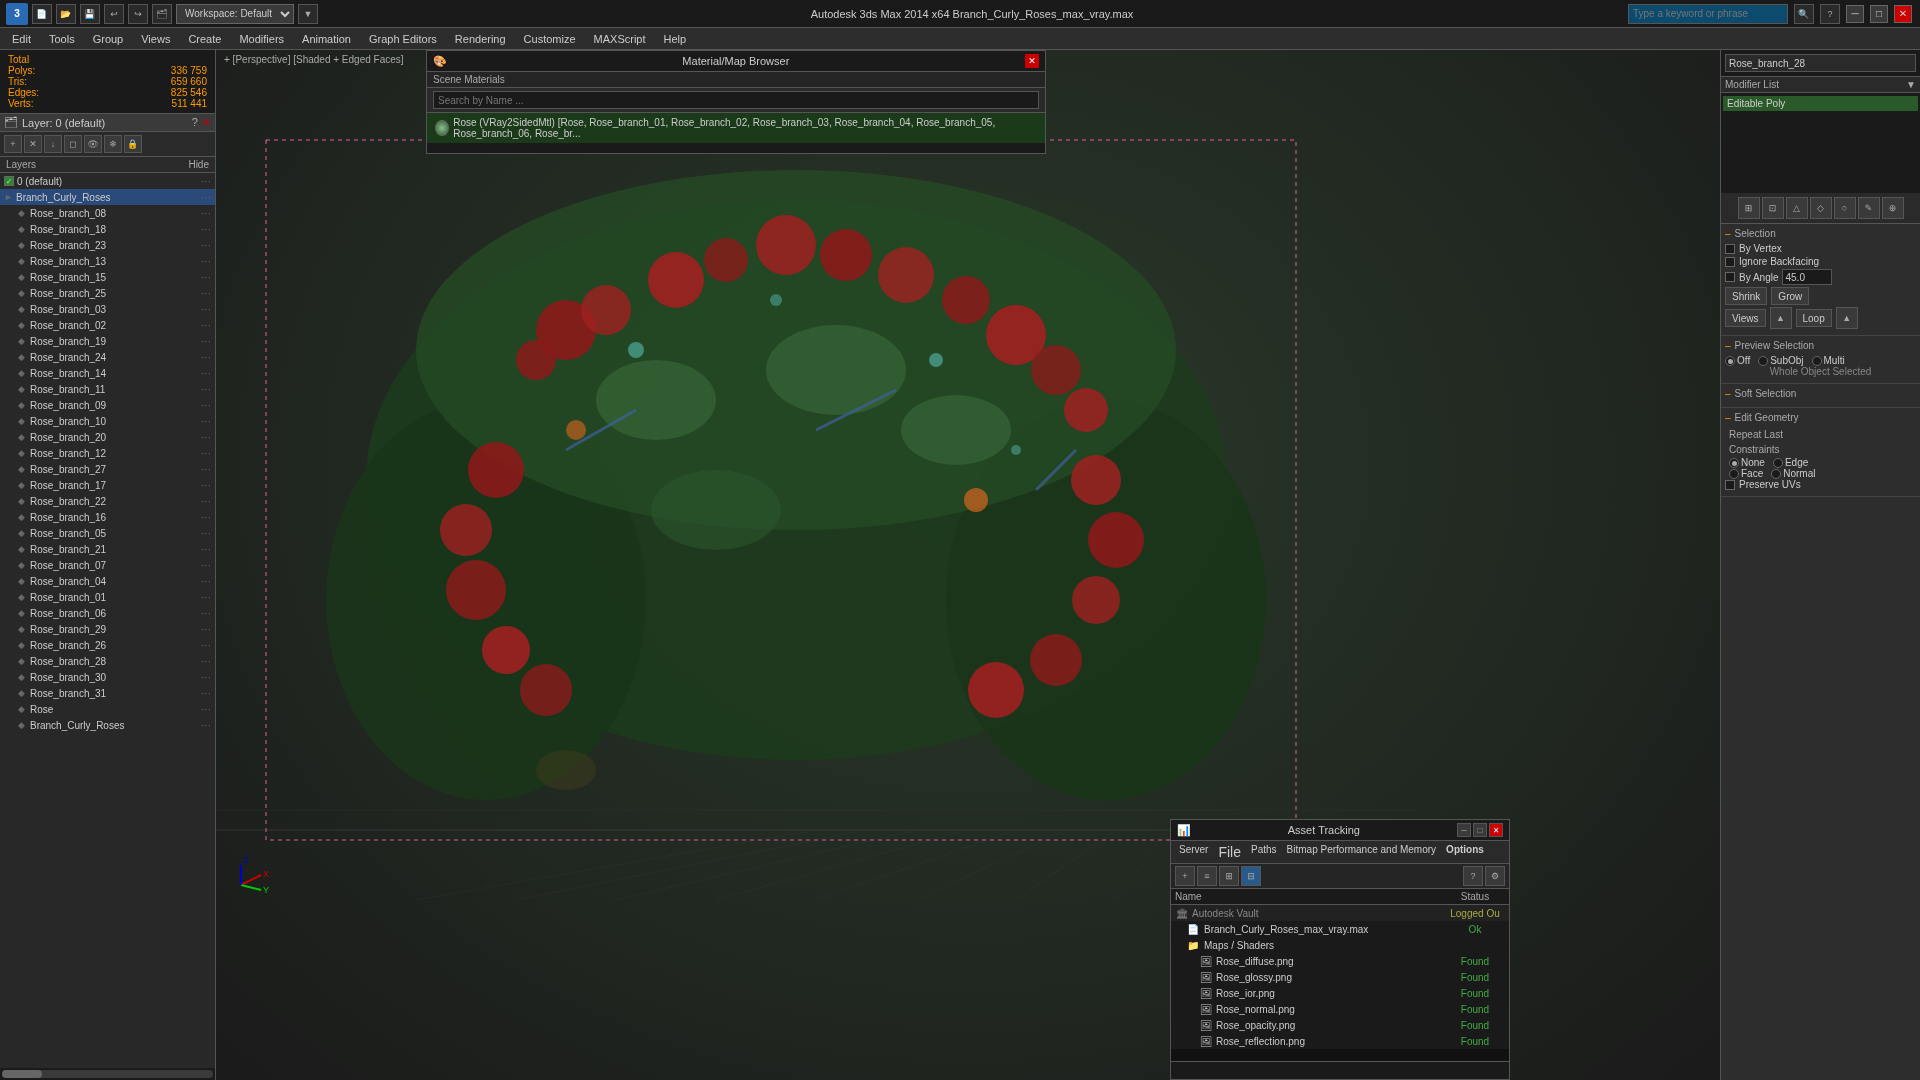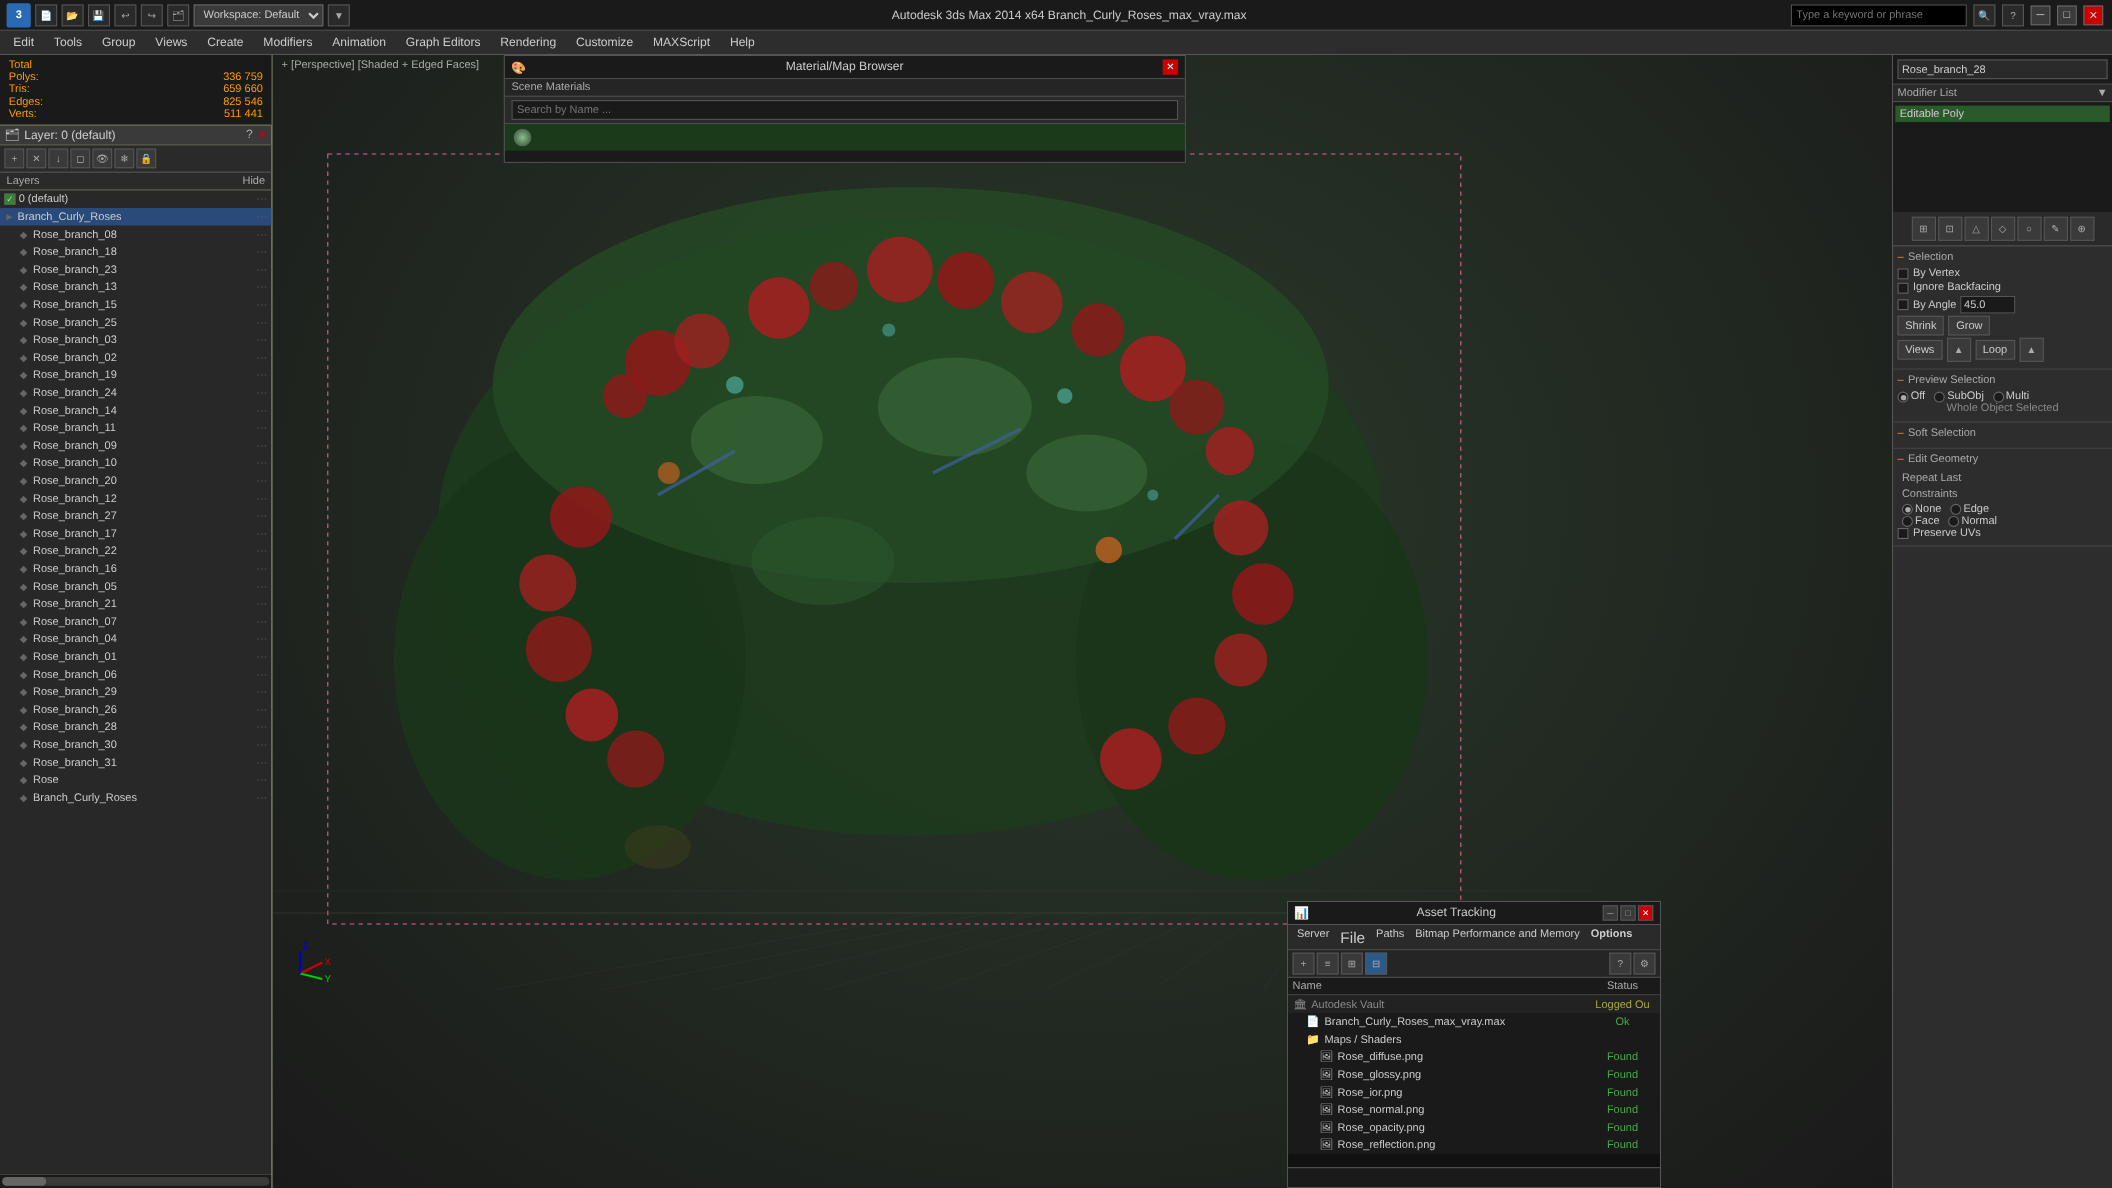--- a/index.html
+++ b/index.html
@@ -8,31 +8,31 @@
     
     #titlebar { width: 100%; height: 28px; background: #1a1a1a; display: flex; align-items: center; justify-content: space-between; border-bottom: 1px solid #555; }
     #titlebar-left { display: flex; align-items: center; gap: 4px; padding: 0 6px; }
     #titlebar-center { flex: 1; text-align: center; font-size: 11px; color: #ccc; }
     #titlebar-right { display: flex; align-items: center; gap: 6px; padding: 0 8px; }
     .tb-btn { width: 18px; height: 18px; background: #3a3a3a; border: 1px solid #666; cursor: pointer; display: flex; align-items: center; justify-content: center; font-size: 10px; color: #ccc; }
     .close-btn { background: #c00; }
     .logo-icon { width: 22px; height: 22px; background: #2a6ab5; display: flex; align-items: center; justify-content: center; color: white; font-weight: bold; font-size: 10px; border-radius: 2px; }
     .ws-selector { height: 20px; background: #3a3a3a; border: 1px solid #666; color: #ccc; font-size: 10px; padding: 0 4px; }
     .toolbar-icon-btn { width: 20px; height: 20px; background: #2a2a2a; border: 1px solid #555; display: flex; align-items: center; justify-content: center; font-size: 9px; color: #aaa; cursor: pointer; }
-    .search-box { height: 20px; width: 160px; background: #000000; border: 1px solid #555; color: #aaa; font-size: 10px; padding: 0 4px; }
+    .search-box { height: 20px; width: 160px; background: #0c4a6e; border: 1px solid #555; color: #aaa; font-size: 10px; padding: 0 4px; }
 
     
     #menubar { height: 22px; background: #2d2d2d; display: flex; align-items: center; border-bottom: 1px solid #555; padding: 0 4px; gap: 2px; }
     .menu-item { padding: 2px 8px; cursor: pointer; color: #ccc; font-size: 11px; }
 
     
     #main { display: flex; height: calc(1080px - 50px); }
 
     
-    #left-panel { width: 248px; background: #bef264; border-right: 1px solid #555; display: flex; flex-direction: column; flex-shrink: 0; }
+    #left-panel { width: 216px; background: #f9a8d4; border-right: 1px solid #555; display: flex; flex-direction: column; flex-shrink: 0; }
     #stats-area { background: #1a1a1a; padding: 4px 8px; font-size: 10px; color: #f90; border-bottom: 1px solid #555; }
     #stats-area .stat-row { display: flex; justify-content: space-between; }
     #layers-panel { flex: 1; display: flex; flex-direction: column; overflow: hidden; }
     #layers-header-bar { background: #3a3a3a; padding: 2px 4px; border-bottom: 1px solid #555; display: flex; align-items: center; justify-content: space-between; }
     #layers-title-row { display: flex; align-items: center; gap: 4px; }
     #layers-toolbar { display: flex; gap: 2px; padding: 3px 4px; border-bottom: 1px solid #555; background: #2a2a2a; flex-wrap: wrap; }
     .layer-tool-btn { width: 18px; height: 18px; background: #3a3a3a; border: 1px solid #555; cursor: pointer; display: flex; align-items: center; justify-content: center; font-size: 9px; color: #aaa; }
     #layers-col-header { display: flex; justify-content: space-between; padding: 2px 6px; background: #2a2a2a; border-bottom: 1px solid #555; font-size: 10px; color: #aaa; }
     #layers-list { flex: 1; overflow-y: auto; background: #282828; }
     .layer-item { display: flex; align-items: center; padding: 1px 4px; cursor: pointer; min-height: 16px; }
@@ -511,20 +511,21 @@
         <span>🎨</span>
         <span>Material/Map Browser</span>
         <div class="mat-close-btn">✕</div>
       </div>
       <div id="mat-scene-label">Scene Materials</div>
       <div id="mat-search">
         <input class="mat-search-input" type="text" placeholder="Search by Name ..." style="">
       </div>
       <div id="mat-item">
         <div class="mat-swatch"></div>
+        <span class="mat-name">Rose (VRay2SidedMtl) [Rose, Rose_branch_01, Rose_branch_02, Rose_branch_03, Rose_branch_04, Rose_branch_05, Rose_branch_06, Rose_br...</span>
       </div>
       <div id="mat-scrollbar"></div>
     </div>
 
     <div id="asset-tracking" style="position:absolute; bottom:0; right:210px; width:340px;">
       <div id="at-header">
         <span>📊</span>
         <span>Asset Tracking</span>
         <div class="at-win-btns">
           <div class="at-win-btn">─</div>

